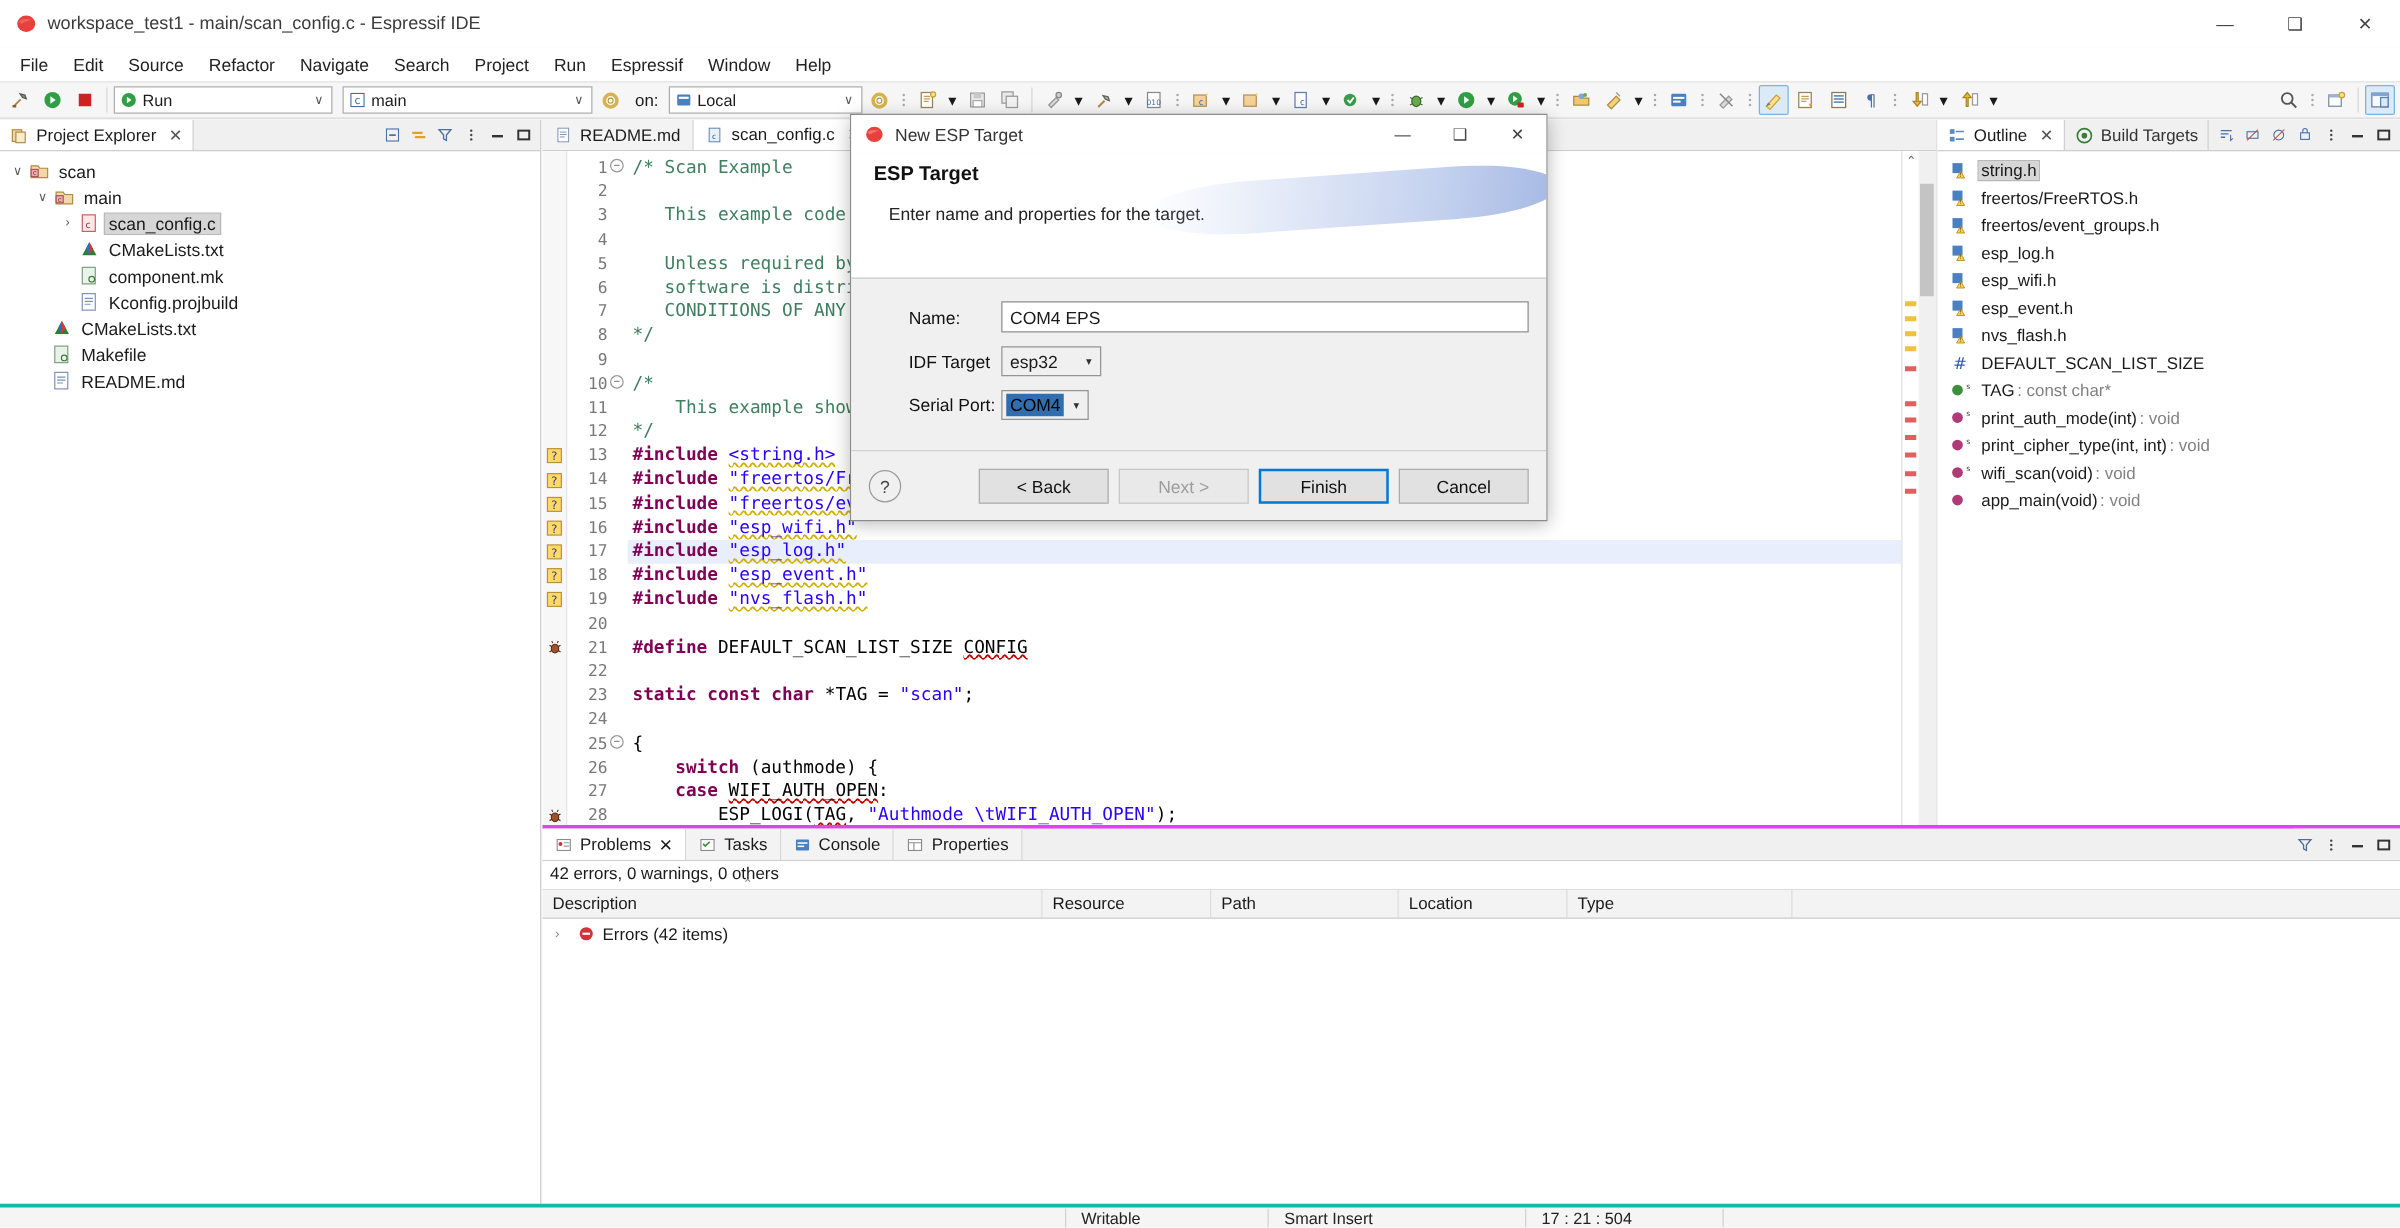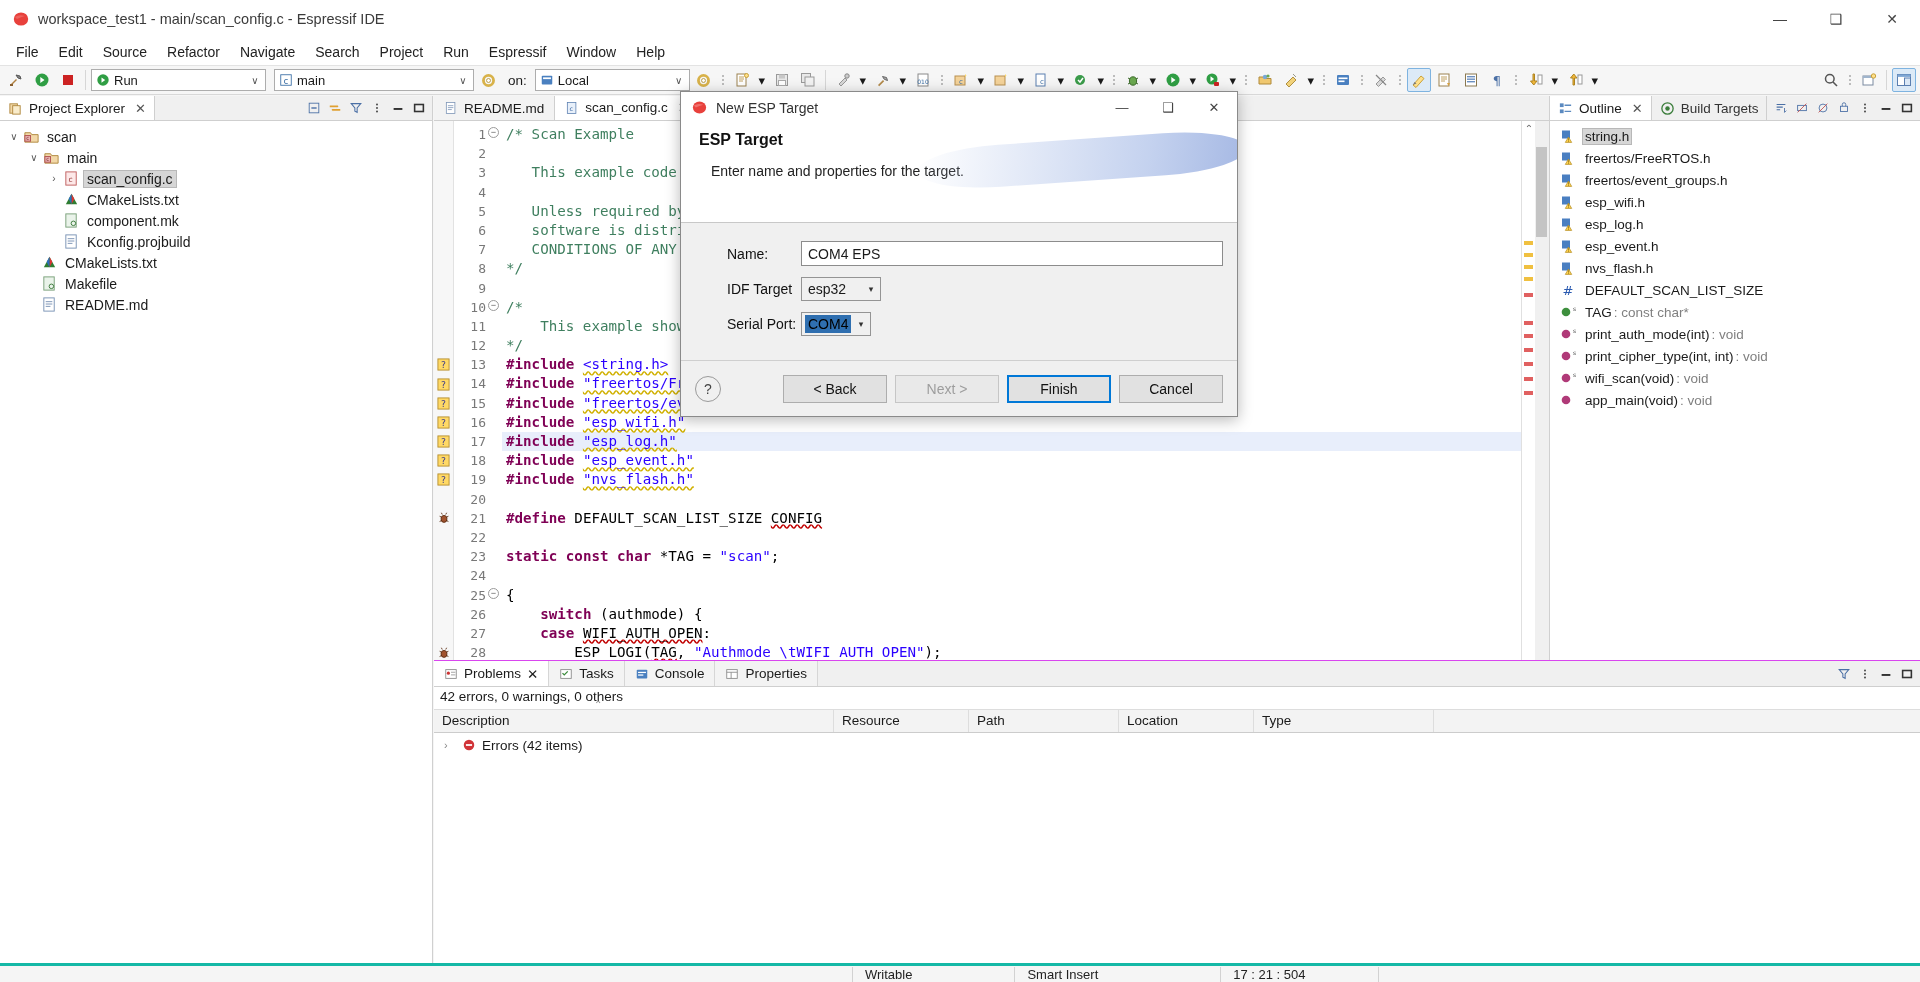--- a/index.html
+++ b/index.html
@@ -108,21 +108,21 @@
   
   #outline-panel{ right:0; top:0; width:370px; bottom:243px; }
   .outline-list{ padding-top:4px; font-size:13.5px;}
   .ol-row{ display:flex; align-items:center; height:22px; padding-left:8px; white-space:nowrap;}
   .ol-row.selected .ol-label{ background:#d6d6d6; outline:1px solid #b8b8b8;}
   .ol-icon{ width:20px; display:inline-flex; justify-content:center; margin-right:5px; position:relative;}
   .ol-label{ padding:0 2px; }
   .ol-type{ color:#808080; }
 
   
-  #problems-view{ left:434px; right:0; bottom:0; height:304px; background:#fff; border-top:1px solid #d946ef;}
+  #problems-view{ left:434px; right:0; bottom:0; height:304px; background:#fff; border-top:3px solid #d946ef;}
   .pv-tabbar{ height:26px; background:#f0f0f0; display:flex; align-items:stretch; border-bottom:1px solid #cfcfcf;}
   .pv-tab{ display:flex; align-items:center; gap:6px; padding:0 10px; font-size:13.5px; border-right:1px solid #d6d6d6; background:#f3f3f3;}
   .pv-tab.active{ background:#fff;}
   .pv-summary{ height:22px; font-size:13.5px; padding:2px 6px; background:#fff; position:relative;}
   .pv-chev{ position:absolute; left:160px; top:12px; color:#888; font-size:10px;}
   .pv-header{ height:24px; display:flex; background:#f3f3f3; border-top:1px solid #ddd; border-bottom:1px solid #ccc; font-size:13.5px;}
   .pv-h{ padding:3px 8px; border-right:1px solid #ddd; }
   .pv-row{ display:flex; height:24px; align-items:center; font-size:13.5px; padding-left:10px; gap:6px;}
 
   
@@ -1001,31 +1001,31 @@
             <span class="ol-label">freertos/event_groups.h</span>
           </div>
           <div class="ol-row">
             <span class="ol-icon">
               <svg width="16" height="16" viewBox="0 0 16 16">
                 <rect x="2" y="2.5" width="8" height="8" fill="#4a7fc1"></rect>
                 <path d="M8.5 9l3.2 5.4H5.3z" fill="#ffd24d" stroke="#b08a20" stroke-width=".7"></path>
                 <text x="8.5" y="13.6" font-size="5.2" text-anchor="middle" fill="#5a4500" font-family="DejaVu Sans">!</text>
               </svg>
             </span>
-            <span class="ol-label">esp_wifi.h</span>
+            <span class="ol-label">esp_log.h</span>
           </div>
           <div class="ol-row">
             <span class="ol-icon">
               <svg width="16" height="16" viewBox="0 0 16 16">
                 <rect x="2" y="2.5" width="8" height="8" fill="#4a7fc1"></rect>
                 <path d="M8.5 9l3.2 5.4H5.3z" fill="#ffd24d" stroke="#b08a20" stroke-width=".7"></path>
                 <text x="8.5" y="13.6" font-size="5.2" text-anchor="middle" fill="#5a4500" font-family="DejaVu Sans">!</text>
               </svg>
             </span>
-            <span class="ol-label">esp_log.h</span>
+            <span class="ol-label">esp_wifi.h</span>
           </div>
           <div class="ol-row">
             <span class="ol-icon">
               <svg width="16" height="16" viewBox="0 0 16 16">
                 <rect x="2" y="2.5" width="8" height="8" fill="#4a7fc1"></rect>
                 <path d="M8.5 9l3.2 5.4H5.3z" fill="#ffd24d" stroke="#b08a20" stroke-width=".7"></path>
                 <text x="8.5" y="13.6" font-size="5.2" text-anchor="middle" fill="#5a4500" font-family="DejaVu Sans">!</text>
               </svg>
             </span>
             <span class="ol-label">esp_event.h</span>

